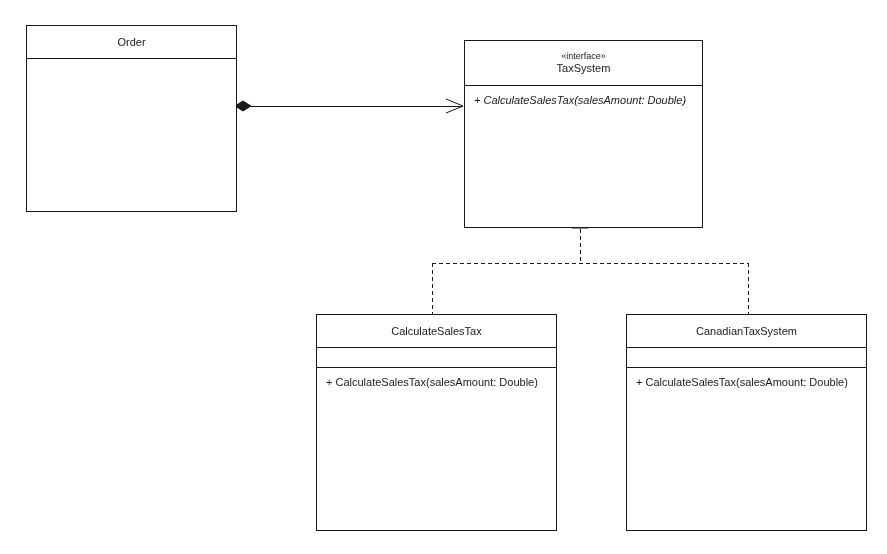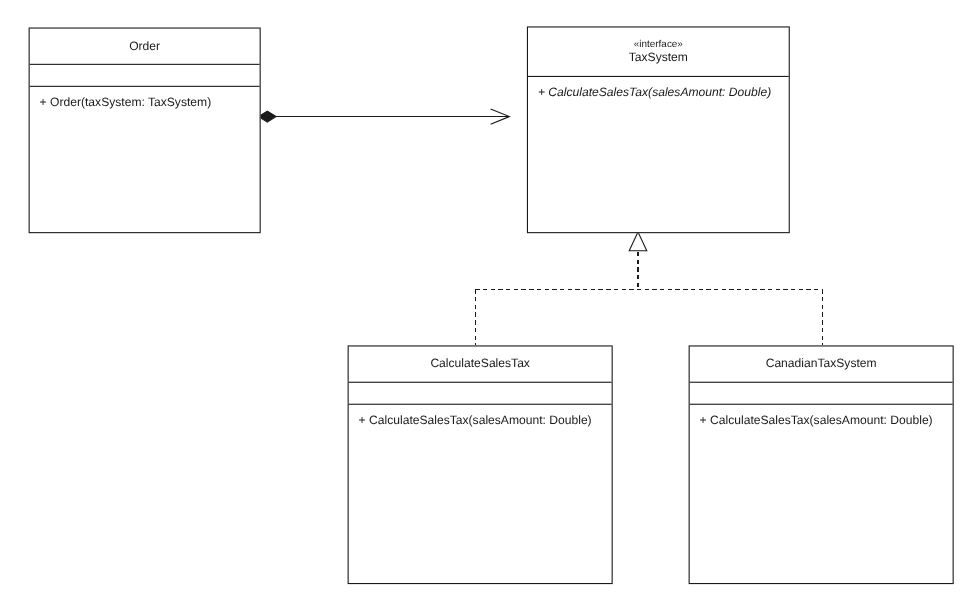--- a/index.html
+++ b/index.html
@@ -57,21 +57,21 @@
   .class-name { line-height: 13px; }
 
   .uml-methods.italic { font-style: italic; }
 
   
   #box-order   { left: 26px;  top: 25px;  width: 209px; height: 185px; }
   #box-order .uml-header   { height: 32px; }
   #box-order .uml-attrs    { height: 19px; }
 
   
-  #box-taxsystem { left: 464px; top: 24px; width: 237px; height: 186px; margin-left: 15px; }
+  #box-taxsystem { left: 464px; top: 40px; width: 237px; height: 186px; }
   #box-taxsystem .uml-header { height: 44px; }
 
   
   #box-american { left: 316px; top: 314px; width: 239px; height: 215px; }
   #box-american .uml-header { height: 32px; }
   #box-american .uml-attrs  { height: 19px; }
 
   
   #box-canadian { left: 626px; top: 314px; width: 239px; height: 215px; }
   #box-canadian .uml-header { height: 32px; }
@@ -94,23 +94,20 @@
       <path d="M580,229 L580,263 M432,263 L748,263 M432,263 L432,314 M748,263 L748,314" fill="none" stroke="#1a1a1a" stroke-width="1" stroke-dasharray="4 3" shape-rendering="crispEdges"></path>
       <polygon points="580,211 572,228 588,228" fill="#ffffff" stroke="#1a1a1a" stroke-width="1"></polygon>
     </g>
   </svg>
 
   <div class="uml-class" id="box-order">
     <div class="uml-header">
       <span class="class-name">Order</span>
     </div>
     <div class="uml-attrs"></div>
-    <div class="uml-methods">
-      <span>+ Order(taxSystem: TaxSystem)</span>
-    </div>
   </div>
 
   <div class="uml-class" id="box-taxsystem">
     <div class="uml-header">
       <span class="stereotype">«interface»</span>
       <span class="class-name">TaxSystem</span>
     </div>
     <div class="uml-methods italic">
       <span>+ CalculateSalesTax(salesAmount: Double)</span>
     </div>

